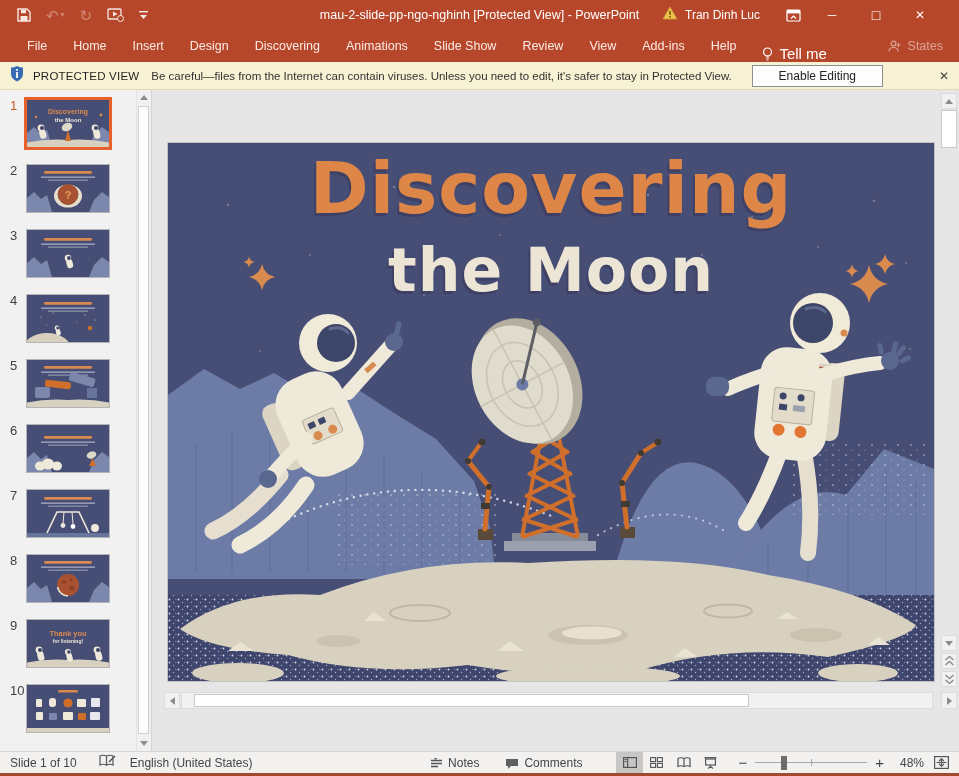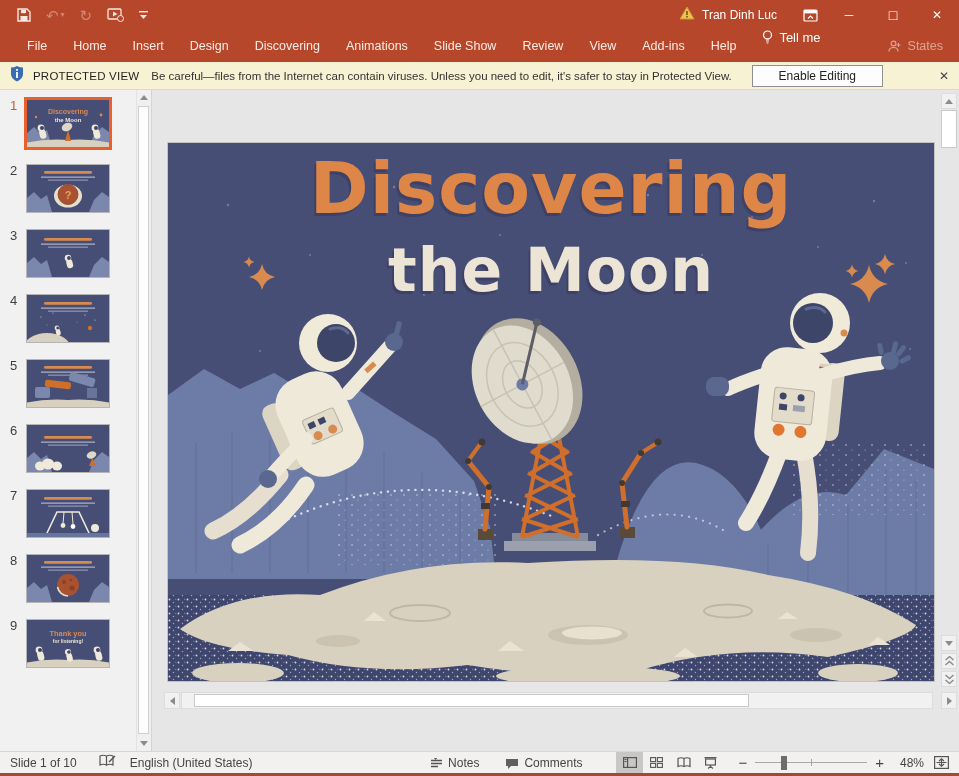--- a/index.html
+++ b/index.html
@@ -5,28 +5,28 @@
 *{box-sizing:border-box;margin:0;padding:0}
 html,body{background:#9e9e9e}
 .window{width:959px;height:776px;background:#e6e6e6;position:relative;overflow:hidden;font-family:"Liberation Sans","DejaVu Sans",sans-serif}
 
 .titlebar{height:30px;background:#b7472a;display:flex;align-items:center;position:relative;color:#fff}
 .qat{display:flex;align-items:center;gap:15px;padding-left:17px}
 .qbtn{display:flex;align-items:center;color:#f6e8e2;line-height:1}
 .qbtn.disabled{opacity:.4}
 .qcaret{font-size:8px;margin-left:2px;color:#f6e8e2}
 .title-center{position:absolute;left:50%;transform:translateX(-50%);font-size:12.5px;color:#fff;white-space:nowrap}
-.tb-right{position:absolute;right:0;top:0;height:30px;display:flex;align-items:center}
+.tb-right{position:absolute;right:17px;top:0;height:30px;display:flex;align-items:center}
 .username{font-size:12px;color:#fff;margin:0 16px 0 7px}
 .winbtn{width:44px;height:30px;display:flex;align-items:center;justify-content:center;color:#fff;font-size:12px}
 .ribbondisp{width:34px;height:30px;display:flex;align-items:center;justify-content:center}
 
 .tabsrow{height:32px;background:#b7472a;display:flex;align-items:center;padding-left:14px;position:relative}
 .tab{color:#fbece5;font-size:12.5px;padding:0 13px;height:32px;display:flex;align-items:center;white-space:nowrap}
-.tellme{display:flex;align-items:flex-start;gap:6px;color:#fff;font-size:13px;padding:0 13px;height:32px}
+.tellme{display:flex;align-items:flex-end;gap:6px;color:#fff;font-size:15px;padding:0 13px;height:32px}
 .share{position:absolute;right:16px;display:flex;gap:7px;align-items:center;color:rgba(255,255,255,.5);font-size:12.5px}
 
 .banner{height:28px;background:#f7f2d3;display:flex;align-items:center;border-bottom:1px solid #e0dab6;padding:0 10px;position:relative}
 .pv-label{font-weight:normal;font-size:11.5px;color:#1f1f1f;margin:0 12px 0 9px;letter-spacing:.2px}
 .pv-msg{font-size:11.5px;color:#333}
 .enable-btn{margin-left:auto;margin-right:66px;background:#fdfdfd;border:1px solid #8f8f8f;font-size:12px;color:#222;padding:2px 26px;height:22px;font-family:inherit}
 .banner-x{position:absolute;right:10px;top:0;height:28px;display:flex;align-items:center;color:#444;font-size:12px}
 
 .main{display:flex;height:661px}
 .thumbpanel{width:152px;background:#f1f1f1;border-right:1px solid #d4d4d4;position:relative;flex:none}
@@ -105,20 +105,21 @@
             <circle cx="13.5" cy="10.5" r="3" fill="#b7472a" stroke="#f6e8e2" stroke-width="1"></circle>
           </svg>
       </span>
       <span class="qbtn">
         <svg width="9" height="10" viewBox="0 0 9 10">
             <rect x="0" y="1" width="9" height="1.4" fill="#f6e8e2"></rect>
             <path d="M1,5 L8,5 L4.5,9 Z" fill="#f6e8e2"></path>
           </svg>
       </span>
     </div>
+    <div class="title-center">mau-2-slide-pp-ngo-nghinh [Protected View]  -  PowerPoint</div>
     <div class="tb-right">
       <span>
         <svg width="16" height="14" viewBox="0 0 16 14">
             <path d="M8,1 L15,13 L1,13 Z" fill="#f0c24b" stroke="#c79a35" stroke-width="1"></path>
             <rect x="7.3" y="5" width="1.4" height="4" fill="#5a4a12"></rect>
             <rect x="7.3" y="10" width="1.4" height="1.5" fill="#5a4a12"></rect>
           </svg>
       </span>
       <span class="username">Tran Dinh Luc</span>
       <span class="ribbondisp">
@@ -356,20 +357,42 @@
                   <circle cx="0" cy="0" r="3.4" fill="#efe9da"></circle>
                   <circle cx="1" cy="0" r="2" fill="#3d4568"></circle>
                 </g>
                 <g transform="translate(41,32) scale(0.9)">
                   <rect x="-3" y="1.5" width="6.5" height="9.5" rx="3" fill="#efe9da" transform="rotate(-14)"></rect>
                   <circle cx="0" cy="0" r="3.4" fill="#efe9da"></circle>
                   <circle cx="1" cy="0" r="2" fill="#3d4568"></circle>
                 </g>
                 <text x="41" y="16" text-anchor="middle" font-size="7.4" font-weight="bold" fill="#d98a4e">Thank you</text>
                 <text x="41" y="23" text-anchor="middle" font-size="5" font-weight="bold" fill="#ece5d6">for listening!</text>
+              </svg>
+            </span>
+          </div>
+          <div class="thumb-item">
+            <span class="thumb-num">10</span>
+            <span class="thumb-box">
+              <svg viewBox="0 0 82 47" preserveAspectRatio="none">
+                <rect width="82" height="47" fill="#474e75"></rect>
+                <rect x="31" y="5" width="20" height="2.4" rx="1.2" fill="#d98a4e"></rect>
+                <g fill="#efe9da">
+                  <rect x="9" y="14" width="6" height="8" rx="1"></rect>
+                  <rect x="22" y="13" width="7" height="9" rx="3"></rect>
+                  <circle cx="41" cy="18" r="4.6" fill="#cf6f2b"></circle>
+                  <rect x="50" y="14" width="9" height="8" rx="1"></rect>
+                  <rect x="64" y="13" width="9" height="9" rx="1" fill="#e8e6ef"></rect>
+                  <rect x="9" y="27" width="7" height="8" rx="1"></rect>
+                  <rect x="22" y="28" width="8" height="7" rx="1" fill="#7b87ac"></rect>
+                  <rect x="36" y="27" width="10" height="8" rx="1"></rect>
+                  <rect x="51" y="28" width="8" height="7" rx="1" fill="#cf6f2b"></rect>
+                  <rect x="63" y="27" width="10" height="8" rx="1" fill="#e8e6ef"></rect>
+                </g>
+                <rect x="0" y="43" width="82" height="4" fill="#d8d1c0"></rect>
               </svg>
             </span>
           </div>
         </div>
       <div class="panel-scroll">
         <span class="ps-btn" style="top:0">
             <span class="tri up"></span>
           </span>
         <span class="ps-thumb"></span>
         <span class="ps-btn" style="bottom:0">

